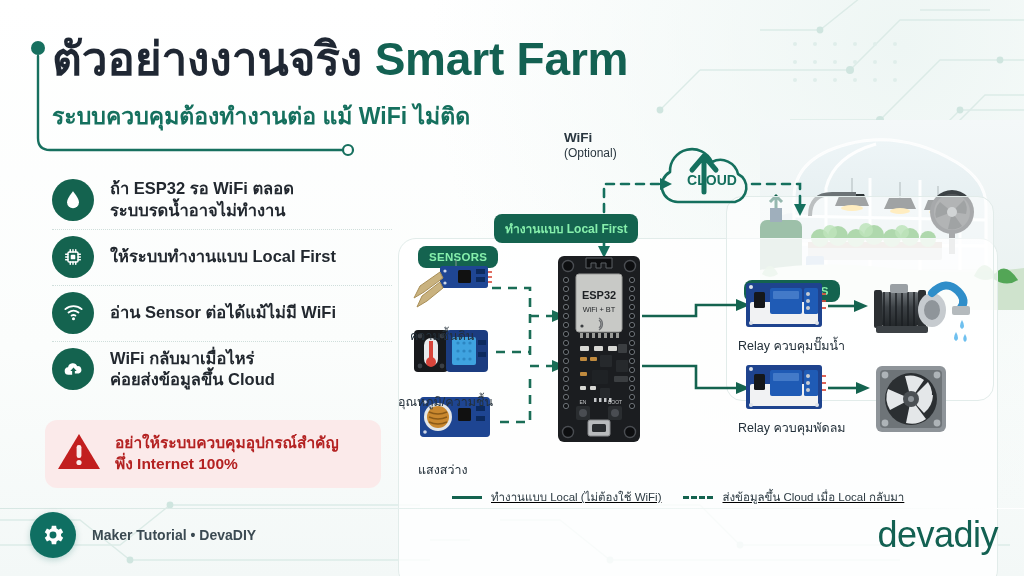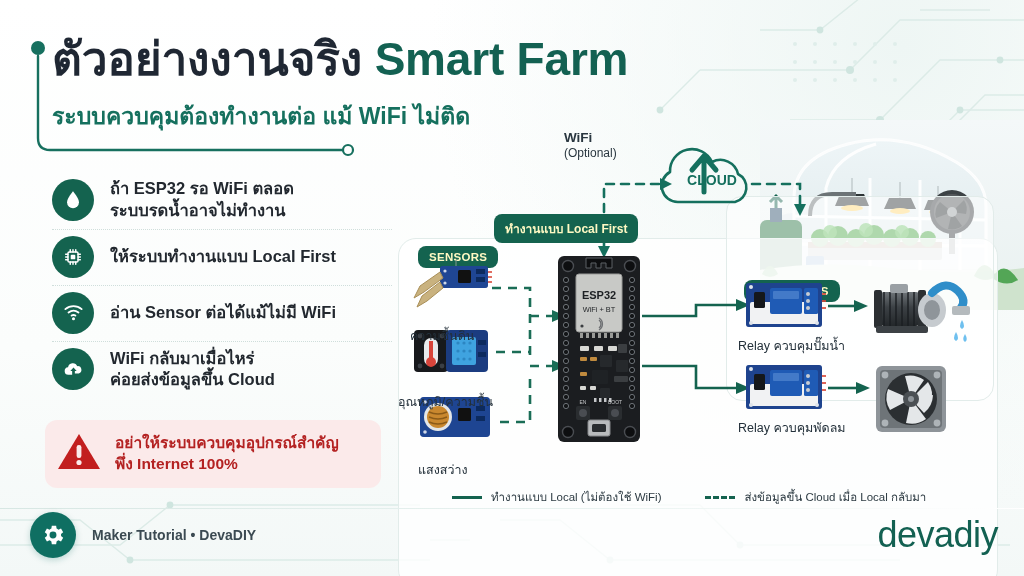--- a/index.html
+++ b/index.html
@@ -85,21 +85,21 @@
     background: rgba(255,255,255,.80);
     border: 1px solid #e2ecea; border-radius: 18px;
   }
   .panel-actuators {
     position: absolute; left: 330px; top: 66px; width: 268px; height: 205px;
     background: rgba(255,255,255,.55);
     border: 1px solid #e2ecea; border-radius: 16px;
   }
 
   .pill {
-    position: absolute; background: #14634f; color: #fef9c3;
+    position: absolute; background: #14634f; color: #86efac;
     border-radius: 8px; font-size: 11.5px; font-weight: bold;
     padding: 5px 11px; white-space: nowrap; letter-spacing: .3px; text-align: center;
   }
   .pill.local { left: 98px; top: 84px; font-size: 12px; letter-spacing: 0; }
   .pill.sensors { left: 22px; top: 116px; }
   .pill.actuators { left: 348px; top: 150px; }
 
   .cap {
     position: absolute; font-size: 12.5px; color: #23303a; white-space: nowrap;
   }
@@ -114,21 +114,21 @@
     text-align: left; color: #2a3740; line-height: 1.2;
   }
   .lbl-wifi .t1 { font-size: 13.5px; font-weight: bold; display:block; }
   .lbl-wifi .t2 { font-size: 12px; display:block; }
   .lbl-cloud {
     position: absolute; left: 268px; top: 42px; width: 96px;
     text-align: center; font-size: 14px; font-weight: bold; color: #15705e;
   }
 
   
-  .legend { position: absolute; left: 56px; top: 358px; display: flex; gap: 44px; align-items: flex-start; }
+  .legend { position: absolute; left: 56px; top: 358px; display: flex; gap: 22px; align-items: flex-start; text-decoration: underline; }
   .leg { display: flex; align-items: center; gap: 9px; }
   .leg-txt { font-size: 11.5px; color: #2c3a42; white-space: nowrap; }
   .sw-solid { width: 30px; height: 0; border-top: 3px solid #14634f; }
   .sw-dash  { width: 30px; height: 0; border-top: 3px dashed #14634f; }
 
   .board { position: absolute; left: 160px; top: 124px; }
   .mod   { position: absolute; }
   .mod.soil { left: 14px; top: 130px; }
   .mod.dht  { left: 16px; top: 196px; }
   .mod.ldr  { left: 22px; top: 264px; }

